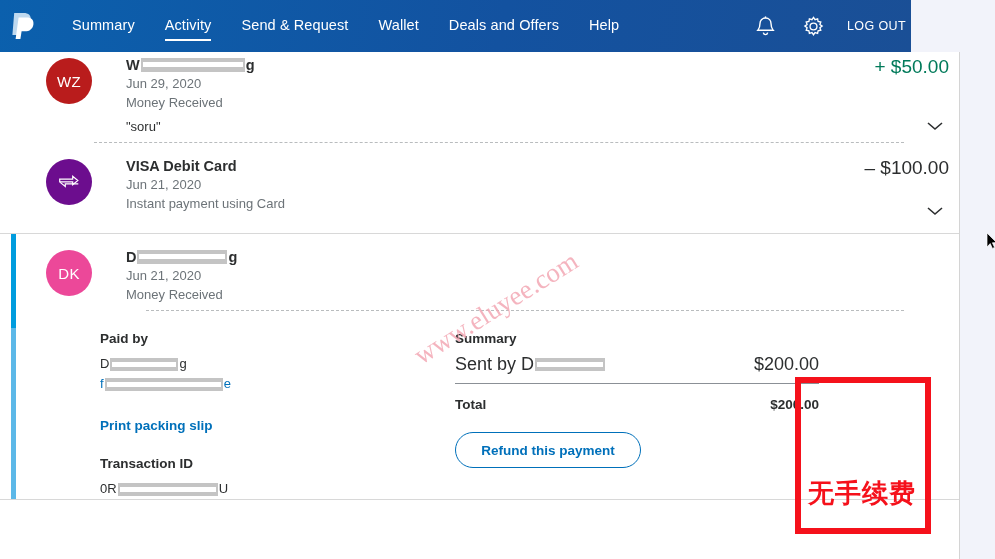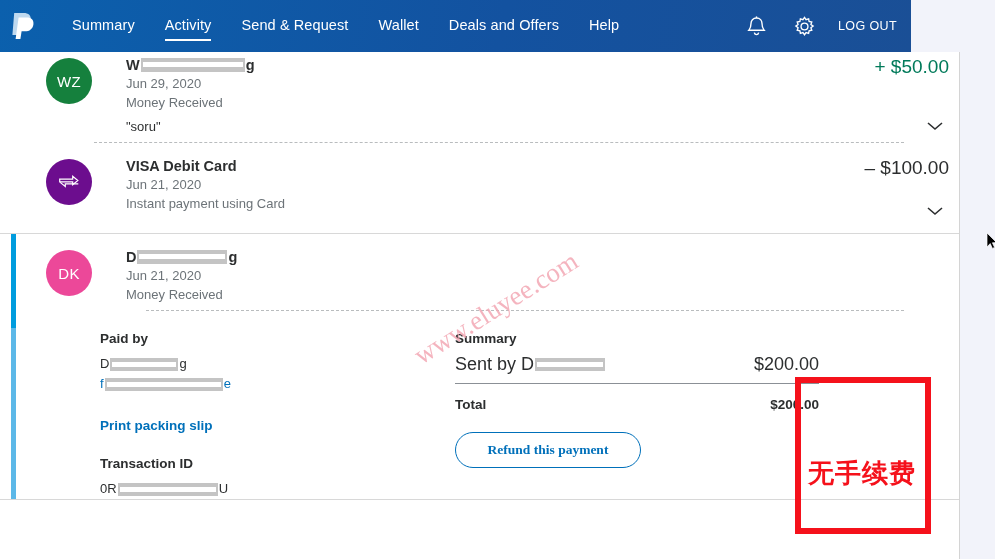--- a/index.html
+++ b/index.html
@@ -61,21 +61,21 @@
     position: absolute;
     left: 0; right: 0;
     bottom: 11px;
     height: 2px;
     background: #ffffff;
   }
   .nav-right {
     margin-left: auto;
     display: flex;
     align-items: center;
-    margin-right: 14px;
+    margin-right: 5px;
   }
   .nav-icon {
     width: 30px; height: 30px;
     margin-right: 18px;
     cursor: pointer;
     display: flex;
     align-items: center;
     justify-content: center;
   }
   .logout {
@@ -274,21 +274,21 @@
   .refund-btn {
     margin-top: 20px;
     width: 186px; height: 36px;
     border: 1px solid #0070ba;
     border-radius: 18px;
     color: #0070ba;
     font-size: 13.5px;
     font-weight: bold;
     background: #ffffff;
     cursor: pointer;
-    font-family: Liberation Serif, serif;
+    font-family: Liberation Sans, sans-serif;
     display: flex;
     align-items: center;
     justify-content: center;
   }
 
   
   .annot-box {
     position: absolute;
     border: 6px solid #f5111b;
     background: transparent;
@@ -375,21 +375,21 @@
           <path d="M12 2.6 l1.6 2.3 2.7 -.9 .5 2.8 2.8 .5 -.9 2.7 2.3 1.6 -2.3 1.6 .9 2.7 -2.8 .5 -.5 2.8 -2.7 -.9 -1.6 2.3 -1.6 -2.3 -2.7 .9 -.5 -2.8 -2.8 -.5 .9 -2.7 -2.3 -1.6 2.3 -1.6 -.9 -2.7 2.8 -.5 .5 -2.8 2.7 .9 z"></path>
         </svg>
       </div>
       <div class="logout">LOG OUT</div>
     </div>
   </div>
 
   <div class="card">
 
     <div class="txn">
-      <div class="avatar" style="background:#15803d">
+      <div class="avatar" style="background:#b91c1c">
         <span>WZ</span>
       </div>
       <div class="txn-body">
         <div class="txn-inner">
           <div class="txn-left">
             <div class="txn-title">
               <span>W</span>
                 <span class="redact tall" style="width:104px"></span>
                 <span>g</span>
             </div>
@@ -509,21 +509,21 @@
           <button class="refund-btn">Refund this payment</button>
         </div>
 
       </div>
     </div>
   </div>
 
   <div class="watermark" style="left:425px;top:340px">www.eluyee.com</div>
 
   <div class="annot-box" style="left:795px;top:377px;width:136px;height:157px"></div>
-  <div class="annot-text" style="left:808px;top:456px;font-size:26px">无手续费</div>
+  <div class="annot-text" style="left:808px;top:476px;font-size:26px">无手续费</div>
 
   <div class="cursor" style="left:986px;top:232px">
     <svg width="12" height="18" viewBox="0 0 12 18">
       <path d="M1 1 L1 15 L4.2 11.6 L6.4 16.4 L8.6 15.4 L6.4 10.8 L10.6 10.6 z" fill="#000000" stroke="#ffffff" stroke-width=".7"></path>
     </svg>
   </div>
 
 </div>
 
 </body></html>

